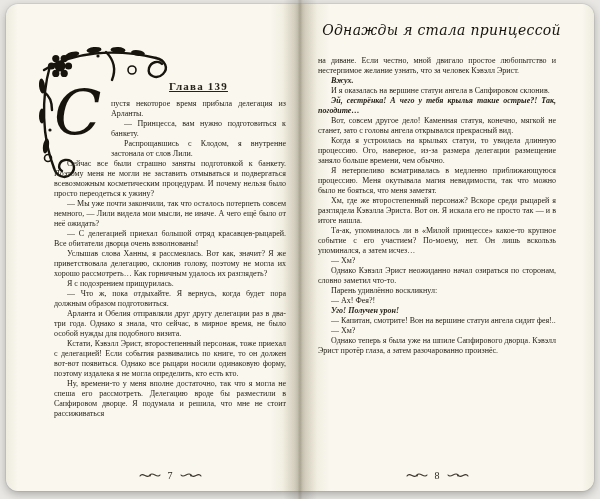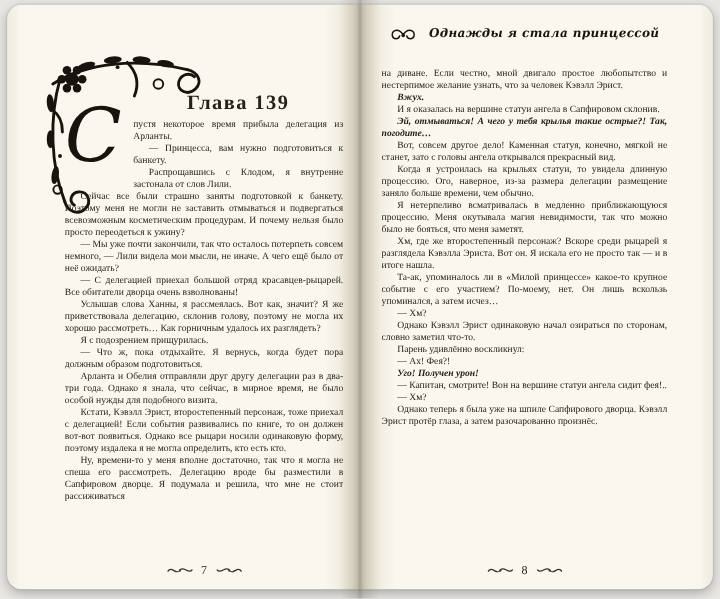--- a/index.html
+++ b/index.html
@@ -14,23 +14,23 @@
          background:linear-gradient(to right,rgba(60,50,30,0) 0%,rgba(60,50,30,.16) 42%,rgba(45,38,22,.28) 50%,rgba(60,50,30,.16) 58%,rgba(60,50,30,0) 100%);}
   .corner-ornament{position:absolute;left:28px;top:36px;pointer-events:none;}
   .text-col{position:absolute;overflow:hidden;text-align:justify;font-size:8px;line-height:10px;color:#262219;}
   .page.left .text-col{left:48px;right:14px;top:74px;bottom:28px;}
   .page.right .text-col{left:18px;right:38px;top:52px;bottom:28px;}
   .text-col p{margin:0;text-indent:13px;}
   .text-col p.ni{text-indent:0;}
   .text-col p.i{font-style:italic;font-weight:bold;}
   .dropcap{float:left;width:54px;height:72px;margin:0 3px 0 0;font-family:"DejaVu Serif",serif;
            font-style:italic;font-size:62px;line-height:70px;color:#17140e;}
-  .chapter{font-size:17px;font-weight:bold;letter-spacing:1.2px;text-align:center;margin:3px 0 8px;text-indent:0;}
+  .chapter{font-size:11px;font-weight:bold;letter-spacing:1.2px;text-align:center;margin:3px 0 8px;text-indent:0;text-decoration:underline;}
   .page-header{position:absolute;top:18px;left:18px;right:38px;display:flex;align-items:center;justify-content:center;gap:9px;}
-  .book-title{font-family:"DejaVu Serif",serif;font-style:italic;font-weight:bold;font-size:10px;letter-spacing:.3px;color:#17140e;white-space:nowrap;}
+  .book-title{font-family:"DejaVu Serif",serif;font-style:italic;font-weight:normal;font-size:14px;letter-spacing:.3px;color:#17140e;white-space:nowrap;}
   .page-footer{position:absolute;bottom:10px;display:flex;align-items:center;justify-content:center;gap:7px;}
   .page.left .page-footer{left:48px;right:14px;}
   .page.right .page-footer{left:18px;right:38px;}
   .pagenum{font-size:10px;color:#2a261d;}
   .flip{transform:scaleX(-1);}
 </style>
 </head>
 <body>
 
 <div class="stage">
@@ -112,28 +112,28 @@
           <circle cx="12" cy="7.5" r="1.5" fill="#17140e"></circle>
         </svg>
         <span class="book-title">Однажды я стала принцессой</span>
       </div>
 
       <div class="text-col">
         <div>
             <p class="ni">на диване. Если честно, мной двигало простое любопытство и нестерпимое желание узнать, что за человек Кэвэлл Эрист.</p>
             <p class="i">Вжух.</p>
             <p>И я оказалась на вершине статуи ангела в Сапфировом склонив.</p>
-            <p class="i">Эй, отмываться! А чего у тебя крылья такие острые?! Так, погодите…</p>
+            <p class="i">Эй, сестрёнка! А чего у тебя крылья такие острые?! Так, погодите…</p>
             <p>Вот, совсем другое дело! Каменная статуя, конечно, мягкой не станет, зато с головы ангела открывался прекрасный вид.</p>
             <p>Когда я устроилась на крыльях статуи, то увидела длинную процессию. Ого, наверное, из-за размера делегации размещение заняло больше времени, чем обычно.</p>
             <p>Я нетерпеливо всматривалась в медленно приближающуюся процессию. Меня окутывала магия невидимости, так что можно было не бояться, что меня заметят.</p>
             <p>Хм, где же второстепенный персонаж? Вскоре среди рыцарей я разглядела Кэвэлла Эриста. Вот он. Я искала его не просто так — и в итоге нашла.</p>
             <p>Та-ак, упоминалось ли в «Милой принцессе» какое-то крупное событие с его участием? По-моему, нет. Он лишь вскользь упоминался, а затем исчез…</p>
             <p>— Хм?</p>
-            <p>Однако Кэвэлл Эрист одинаковую начал озираться по сторонам, словно заметил что-то.</p>
+            <p>Однако Кэвэлл Эрист неожиданно начал озираться по сторонам, словно заметил что-то.</p>
             <p>Парень удивлённо воскликнул:</p>
             <p>— Ах! Фея?!</p>
             <p class="i">Уго! Получен урон!</p>
             <p>— Капитан, смотрите! Вон на вершине статуи ангела сидит фея!..</p>
             <p>— Хм?</p>
             <p>Однако теперь я была уже на шпиле Сапфирового дворца. Кэвэлл Эрист протёр глаза, а затем разочарованно произнёс.</p>
           </div>
       </div>
 
       <div class="page-footer">

